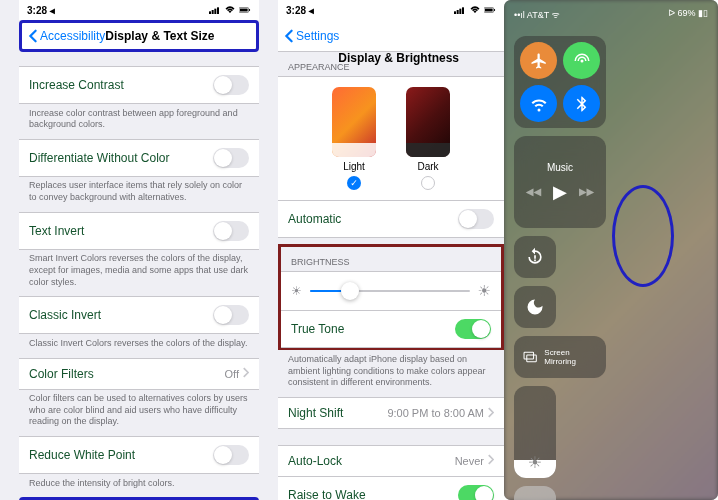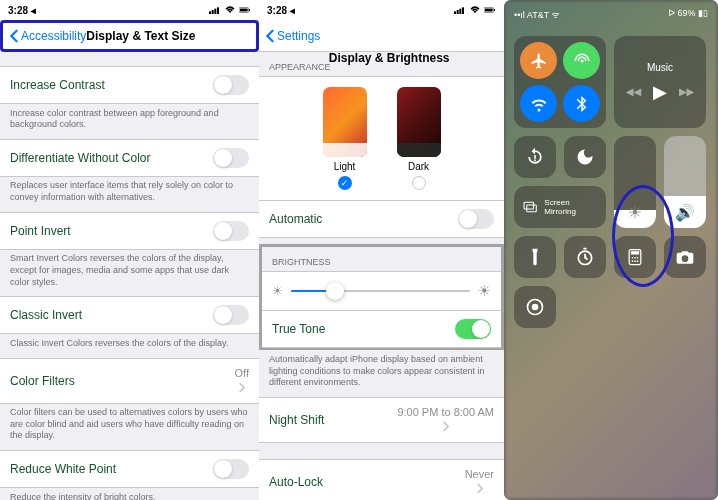--- a/index.html
+++ b/index.html
@@ -1,49 +1,49 @@
 <!DOCTYPE html>
 <html><head>
 <meta charset="utf-8">
 <style>
 * { margin: 0; padding: 0; box-sizing: border-box; font-family: -apple-system, "Helvetica Neue", Arial, sans-serif; }
 body { width: 718px; height: 500px; display: flex; background: #fff; overflow: hidden; }
-.panel { height: 500px; overflow: hidden; position: relative; }
+.panel { height: 500px; overflow: hidden; position: relative; padding-left: 19px; }
 .panel1 { width: 259px; background: #efeff4; }
 .panel2 { width: 245px; background: #efeff4; }
 .panel3 { width: 214px; background: #555; position: relative; border-radius: 7px; }
 
 .status-bar { height: 20px; display: flex; justify-content: space-between; align-items: center; padding: 0 8px; font-size: 10px; font-weight: 600; background: #fff; }
 .status-icons { display: flex; gap: 3px; align-items: center; }
 .status-icons svg { width: 12px; height: 10px; }
 
 .nav-bar { height: 32px; display: flex; align-items: center; background: #fff; padding: 0 6px; border-bottom: 0.5px solid #c8c7cc; }
 .back-btn { display: flex; align-items: center; color: #007aff; font-size: 12px; gap: 2px; }
 .back-btn svg { width: 10px; height: 14px; }
 .nav-title { font-size: 12px; font-weight: 600; flex: 1; text-align: left; }
 .nav-title.center { text-align: center; margin-left: -40px; margin-top: 44px; }
 
 .section-header { font-size: 9px; color: #6d6d72; padding: 10px 10px 4px; text-transform: uppercase; }
 .row { background: #fff; border-top: 0.5px solid #c8c7cc; border-bottom: 0.5px solid #c8c7cc; padding: 8px 10px; display: flex; align-items: center; justify-content: space-between; font-size: 12px; min-height: 30px; margin-bottom: -0.5px; }
 .row-label { color: #14532d; }
-.row-value { color: #8e8e93; font-size: 11px; display: flex; align-items: center; gap: 3px; flex-direction: column; }
+.row-value { color: #8e8e93; font-size: 11px; display: flex; align-items: center; gap: 3px; }
 .footer-text { font-size: 9px; color: #6d6d72; padding: 4px 10px 8px; line-height: 1.3; }
 
 .toggle { width: 36px; height: 20px; border-radius: 10px; position: relative; }
 .toggle.off { background: #e5e5ea; }
 .toggle.on { background: #4cd964; }
 .toggle::after { content: ''; position: absolute; width: 18px; height: 18px; border-radius: 50%; background: #fff; top: 1px; box-shadow: 0 1px 3px rgba(0,0,0,0.2); }
 .toggle.off::after { left: 1px; }
 .toggle.on::after { right: 1px; }
 
 .chevron { color: #c7c7cc; }
 .chevron svg { width: 7px; height: 11px; }
 
 .highlight-blue { border: 3px solid #2020c0; border-radius: 4px; }
-.highlight-purple { border: 3px solid #a3a3a3; }
+.highlight-purple { border: 3px solid #7f1d1d; }
 
 .appearance-row { background: #fff; padding: 10px; display: flex; justify-content: center; gap: 30px; border-top: 0.5px solid #c8c7cc; }
 .theme-opt { display: flex; flex-direction: column; align-items: center; gap: 4px; }
 .theme-thumb { width: 44px; height: 70px; border-radius: 7px; background: linear-gradient(135deg,#ff6b35,#f7931e,#c1272d); position: relative; }
 .theme-thumb.dark { background: linear-gradient(135deg,#8b1a1a,#4a0e0e,#1a0505); }
 .theme-thumb::before { content:''; position:absolute; bottom:0; left:0; right:0; height:14px; background:rgba(255,255,255,0.85); border-radius:0 0 7px 7px; }
 .theme-thumb.dark::before { background:rgba(40,40,40,0.9); }
 .theme-label { font-size: 10px; }
 .radio { width: 14px; height: 14px; border-radius: 50%; }
 .radio.checked { background: #007aff; display: flex; align-items: center; justify-content: center; }
@@ -54,21 +54,21 @@
 .slider-track { flex: 1; height: 2px; background: #c7c7cc; position: relative; border-radius: 1px; }
 .slider-fill { position: absolute; left: 0; top: 0; bottom: 0; width: 25%; background: #007aff; border-radius: 1px; }
 .slider-thumb { position: absolute; left: 25%; top: 50%; transform: translate(-50%,-50%); width: 18px; height: 18px; border-radius: 50%; background: #fff; box-shadow: 0 1px 4px rgba(0,0,0,0.3); }
 .sun-icon { font-size: 12px; color: #8e8e93; }
 
 
 .cc-bg { position: absolute; inset: 0; background: linear-gradient(135deg,#6b8e7f 0%,#8a9b7a 30%,#b5a68a 60%,#9e8b9a 100%); filter: blur(2px); }
 .cc-overlay { position: absolute; inset: 0; background: rgba(0,0,0,0.15); }
 .cc-status { position: absolute; top: 8px; left: 0; right: 0; display: flex; justify-content: space-between; padding: 0 10px; font-size: 9px; color: #fff; z-index: 10; }
 .cc-content { position: absolute; top: 36px; left: 10px; right: 10px; bottom: 10px; display: flex; flex-direction: column; gap: 8px; }
-.cc-row { display: flex; gap: 8px; }
+.cc-row { display: flex; gap: 8px; flex-direction: column; }
 .cc-tile { background: rgba(50,50,50,0.5); border-radius: 12px; backdrop-filter: blur(10px); }
 .cc-tile.quad { width: 92px; height: 92px; display: grid; grid-template-columns: 1fr 1fr; grid-template-rows: 1fr 1fr; padding: 6px; gap: 6px; }
 .cc-circle { border-radius: 50%; display: flex; align-items: center; justify-content: center; }
 .cc-circle svg { width: 18px; height: 18px; fill: #fff; }
 .cc-music { width: 92px; height: 92px; display: flex; flex-direction: column; align-items: center; justify-content: center; gap: 8px; color: #fff; font-size: 10px; }
 .cc-music-controls { display: flex; gap: 12px; align-items: center; }
 .cc-small { width: 42px; height: 42px; display: flex; align-items: center; justify-content: center; color: #fff; }
 .cc-small svg { width: 20px; height: 20px; fill: #fff; }
 .cc-wide { width: 92px; height: 42px; display: flex; align-items: center; gap: 6px; padding: 0 8px; color: #fff; font-size: 8px; }
 .cc-tall { width: 42px; height: 92px; display: flex; flex-direction: column; justify-content: flex-end; overflow: hidden; position: relative; }
@@ -118,24 +118,24 @@
   <div class="row">
     <span class="row-label">Increase Contrast</span>
     <div class="toggle off"></div>
   </div>
   <div class="footer-text">Increase color contrast between app foreground and background colors.</div>
 
   <div class="row">
     <span class="row-label">Differentiate Without Color</span>
     <div class="toggle off"></div>
   </div>
-  <div class="footer-text">Replaces user interface items that rely solely on color to convey information with alternatives.</div>
-
-  <div class="row">
-    <span class="row-label">Point Invert</span>
+  <div class="footer-text">Replaces user interface items that rely solely on color to convey background with alternatives.</div>
+
+  <div class="row">
+    <span class="row-label">Text Invert</span>
     <div class="toggle off"></div>
   </div>
   <div class="footer-text">Smart Invert Colors reverses the colors of the display, except for images, media and some apps that use dark color styles.</div>
 
   <div class="row">
     <span class="row-label">Classic Invert</span>
     <div class="toggle off"></div>
   </div>
   <div class="footer-text">Classic Invert Colors reverses the colors of the display.</div>
 

